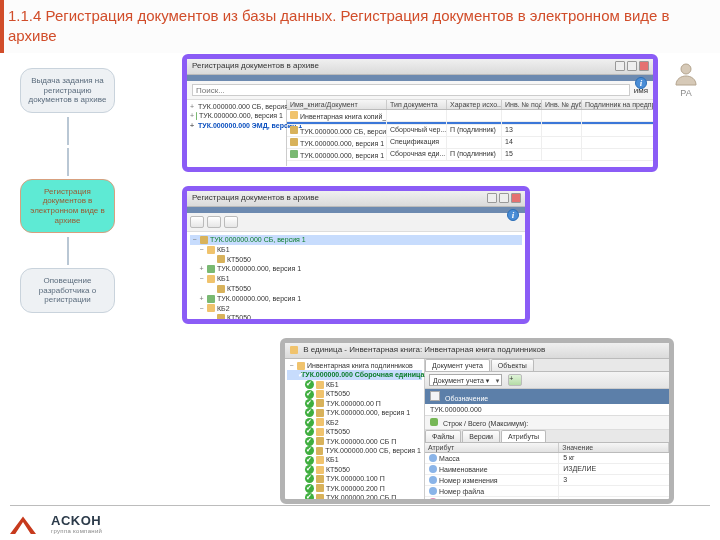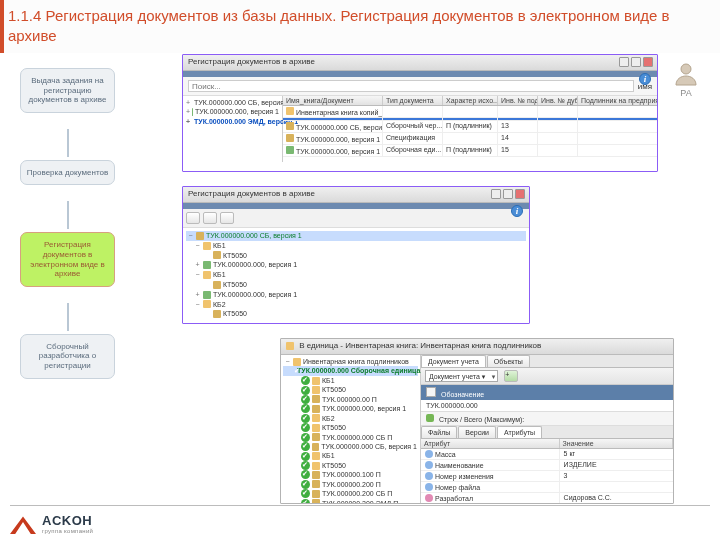--- a/index.html
+++ b/index.html
@@ -23,30 +23,30 @@
   }
   .left-col {
     position: absolute;
     left: 20px;
     top: 68px;
     width: 95px;
   }
   .step {
     background: #eef1f4;
     border: 1px solid #c9d3dc;
-    border-radius: 7px;
+    border-radius: 12px;
     padding: 7px 5px;
     text-align: center;
     font-size: 8px;
     color: #5a6b7c;
-    margin-bottom: 16px;
+    margin-bottom: 4px;
     line-height: 1.2;
   }
   .step.active {
-    background: #bef264;
+    background: #5eead4;
     border-color: #d7a07f;
     color: #9a5a33;
   }
   .connector {
     width: 2px;
     height: 28px;
     background: #b9c7d4;
     margin: 3px auto;
   }
   .pa-box {
@@ -58,22 +58,22 @@
   }
   .pa-avatar {
     width: 26px;
     height: 26px;
     margin: 0 auto;
   }
   .pa-avatar svg { display:block; }
   .pa-label { font-size: 9px; color: #8a8a8a; margin-top: 2px; }
   .window {
     position: absolute;
-    border: 1px solid #8b5cf6;
-    border-radius: 1px;
+    border: 5px solid #8b5cf6;
+    border-radius: 6px;
     background: #fff;
     overflow: hidden;
   }
   .win-titlebar {
     height: 16px;
     background: linear-gradient(#f0f0f0,#dadada);
     font-size: 8px;
     padding: 2px 5px;
     color: #333;
     position: relative;
@@ -140,21 +140,21 @@
   .p3-left { width:140px; border-right:1px solid #ccc; font-size:7px; padding:2px; line-height:1.35; }
   .p3-right { flex:1; display:flex; flex-direction:column; }
   .p3-toolbar { background:linear-gradient(#f4f4f4,#e4e4e4); padding:2px 4px; border-bottom:1px solid #ccc; font-size:7px; display:flex; gap:6px; align-items:center; }
   .dd { border:1px solid #aaa; background:#fff; padding:0 12px 0 3px; position:relative; font-size:7px; height:12px; line-height:12px; }
   .dd::after { content:"▾"; position:absolute; right:2px; top:0; font-size:7px; color:#555; }
   .p3-hdr { background:#5c7fa9; color:#fff; font-size:7px; padding:2px 5px; }
   .footer {
     position:absolute;
     bottom:6px; left:10px;
   }
-  .footer-logo { display:flex; align-items:center; gap:6px; }
+  .footer-logo { display:flex; align-items:center; gap:15px; }
   .footer-mark {
     width:26px; height:22px;
     background:#c73a1d;
     clip-path: polygon(0 100%, 50% 20%, 100% 100%, 80% 100%, 50% 45%, 20% 100%);
   }
   .footer-text { font-family:Arial; }
   .footer-name { font-size:13px; font-weight:bold; color:#2c3b4a; letter-spacing:0.5px; }
   .footer-sub { font-size:6px; color:#888; letter-spacing:0.3px; }
   .footer-line {
     position:absolute;
@@ -165,25 +165,24 @@
   .check::after { content:"✔"; color:#fff; font-size:7px; position:absolute; left:1px; top:-1px; }
 </style>
 </head>
 <body>
 
 <div class="title">1.1.4 Регистрация документов из базы данных. Регистрация документов в электронном виде  в архиве</div>
 
 <div class="left-col">
   <div class="step">Выдача задания на регистрацию документов в архиве</div>
   <div class="connector"></div>
-  <div class="step">Проверка документов</div>
   <div class="connector"></div>
   <div class="step active">Регистрация документов в электронном виде в архиве</div>
   <div class="connector"></div>
-  <div class="step">Сборочный разработчика о регистрации</div>
+  <div class="step">Оповещение разработчика о регистрации</div>
 </div>
 
 <div class="pa-box">
   <div class="pa-avatar">
     <svg viewBox="0 0 26 26">
         <circle cx="13" cy="9" r="5" fill="#d6c9b7" stroke="#b4a48e"></circle>
         <path d="M3 25c0-6 5-9 10-9s10 3 10 9z" fill="#d6c9b7" stroke="#b4a48e"></path>
       </svg>
   </div>
   <div class="pa-label">РА</div>

